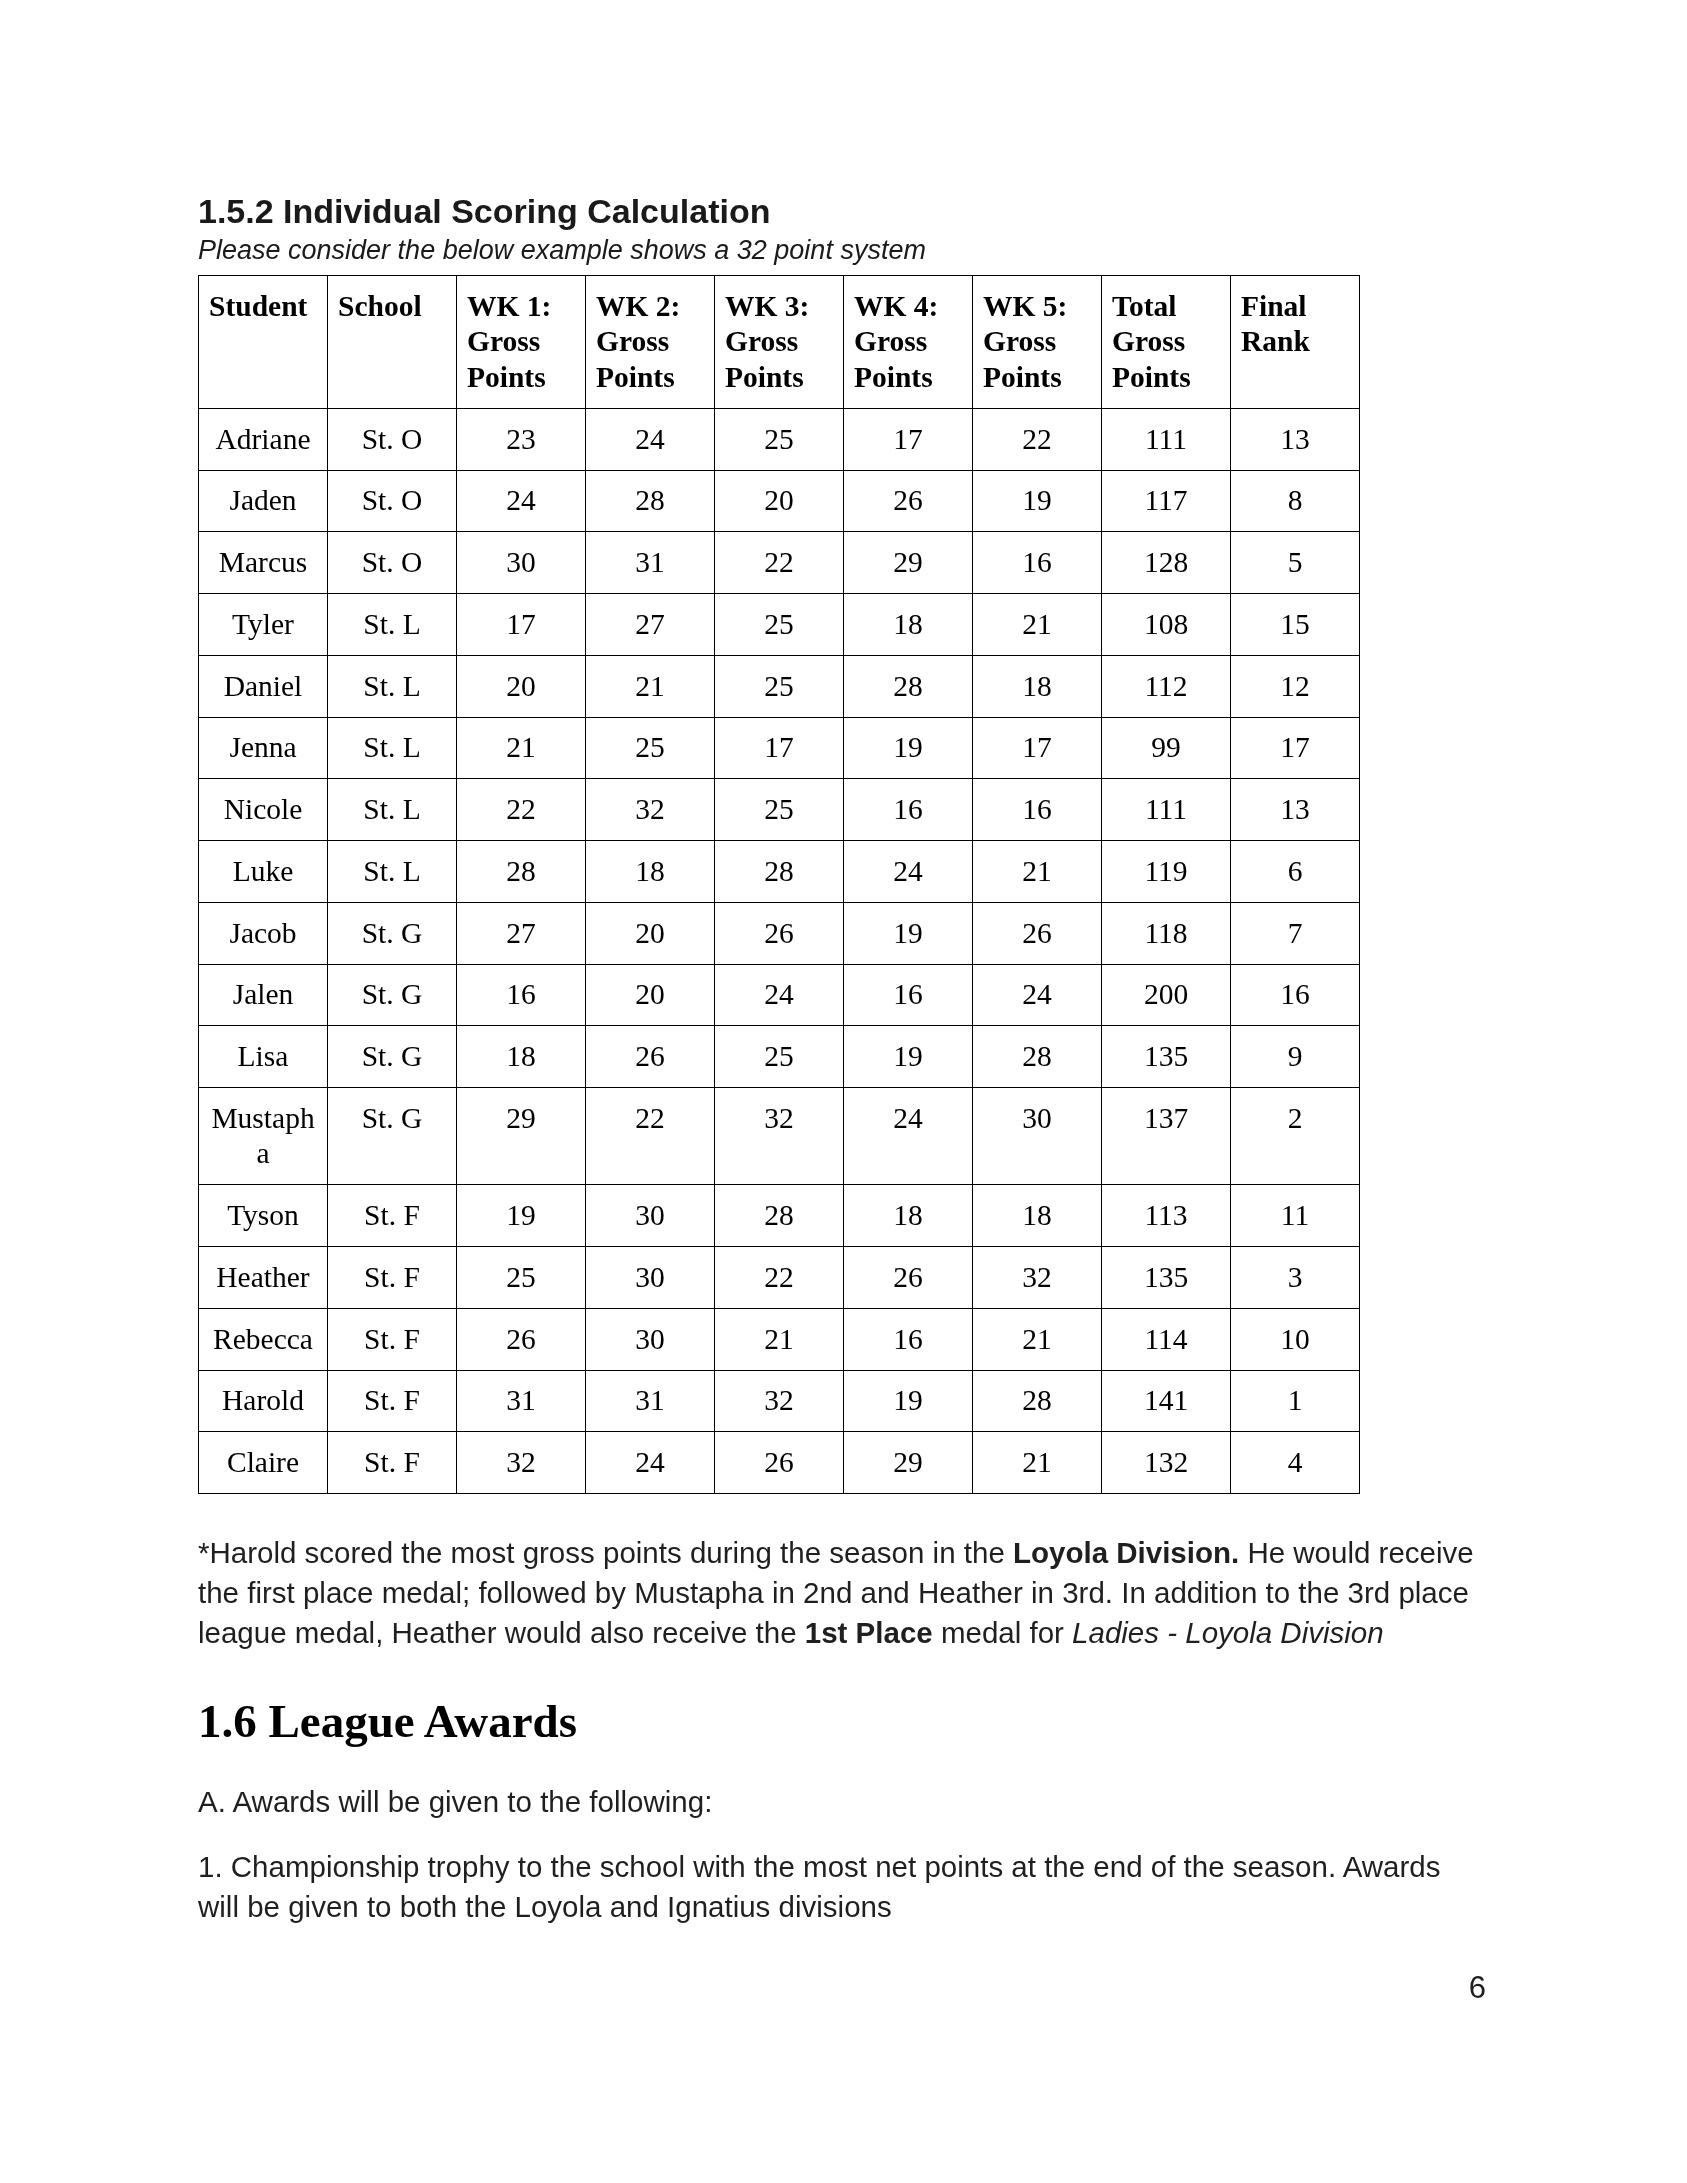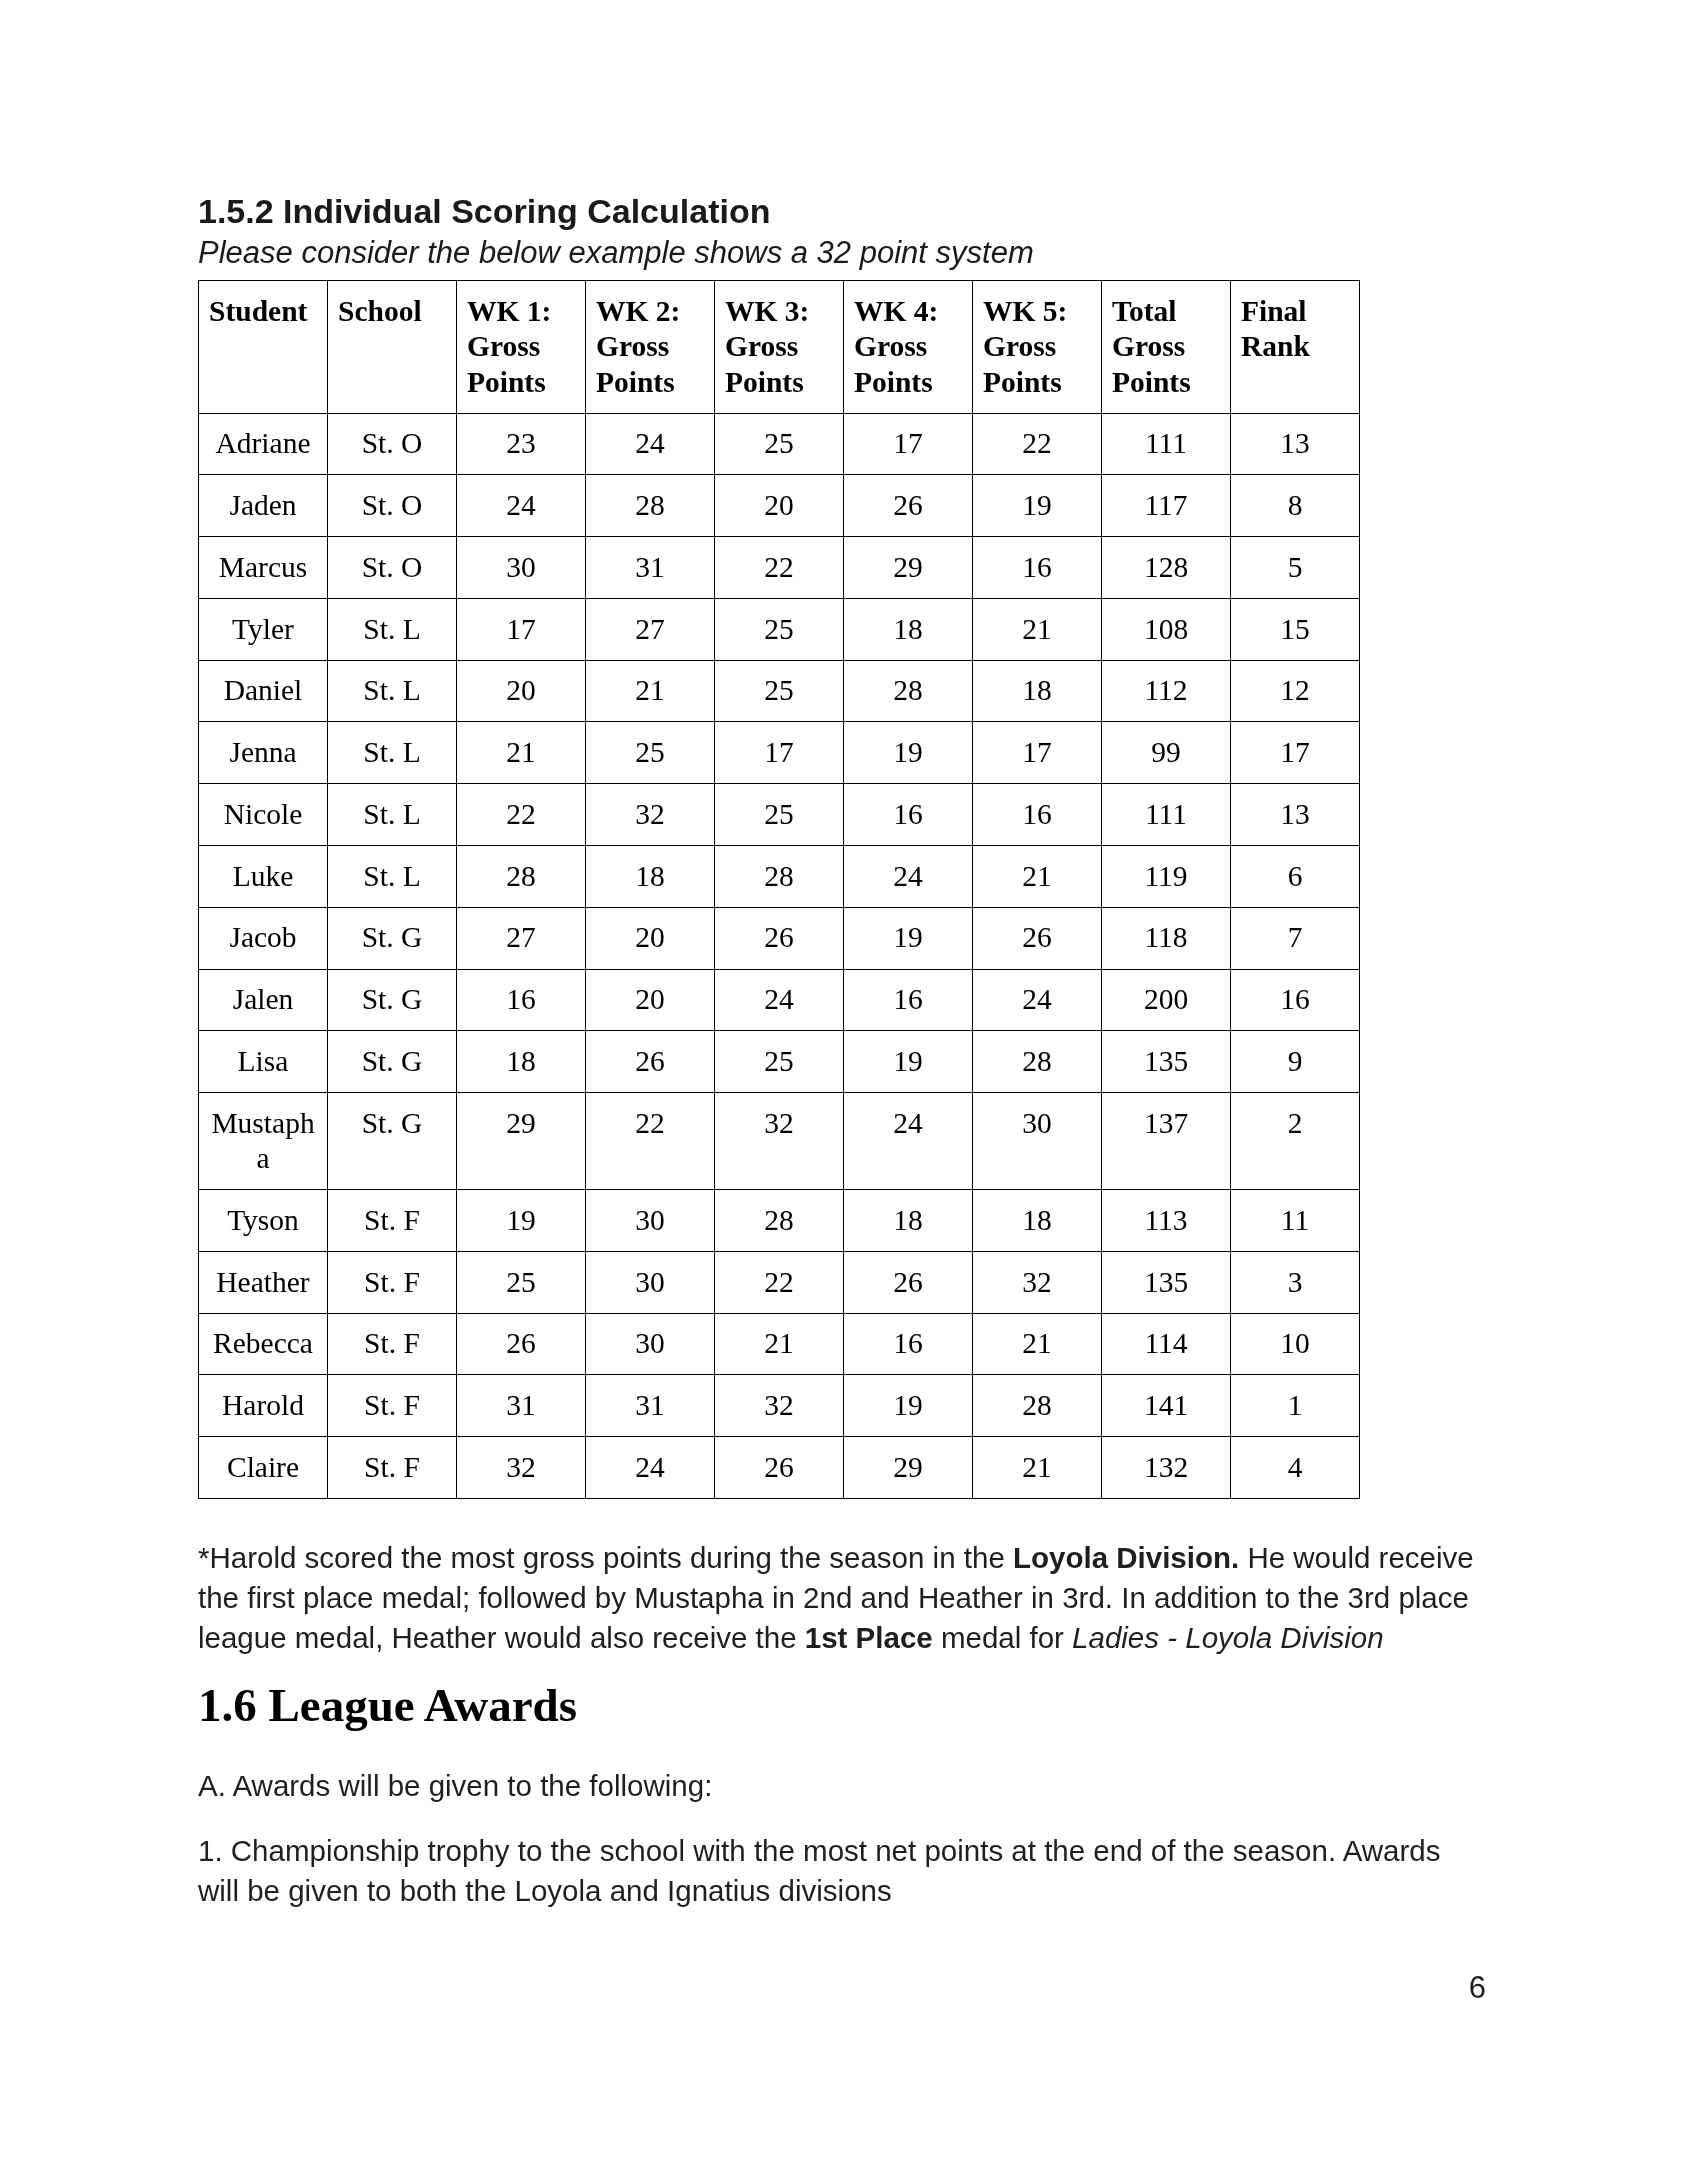--- a/index.html
+++ b/index.html
@@ -17,21 +17,21 @@
   }
 
   .h3 {
     font-size: 34px;
     font-weight: 700;
     line-height: 1.15;
     color: #1a1a1a;
   }
 
   .subtitle {
-    font-size: 31px;
+    font-size: 27px;
     font-style: italic;
     line-height: 1.2;
     margin-top: 3.4px;
     color: #1a1a1a;
   }
 
   table.scoring-table {
     border-collapse: collapse;
     table-layout: fixed;
     width: 1162px;
@@ -58,21 +58,21 @@
 
   .note {
     margin-top: 39px;
     font-size: 29.5px;
     line-height: 40px;
     color: #1f1f1f;
     width: 1291px;
   }
 
   .awards-heading {
-    margin-top: 20px;
+    margin-top: 41px;
     font-family: "Liberation Serif", serif;
     font-size: 47px;
     font-weight: 700;
     line-height: 1.15;
     color: #000000;
   }
 
   .body-text {
     font-size: 29.5px;
     line-height: 40px;

